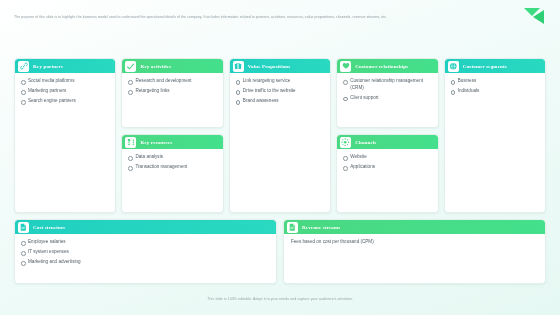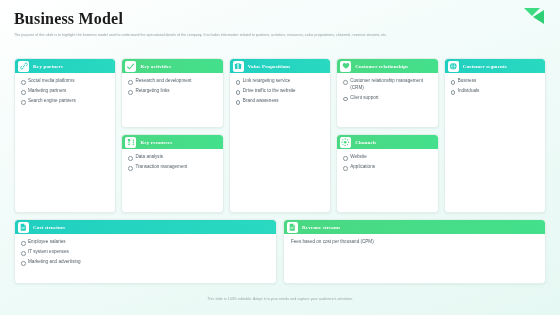--- a/index.html
+++ b/index.html
@@ -115,21 +115,20 @@
     font-size: 3.6px; color: #9aa4a9;
     letter-spacing: .05px;
   }
 </style>
 </head>
 <body>
 
 <div id="slide">
 
   <div id="header">
-    <div id="page-title">Business Model</div>
     <div id="subtitle">The purpose of this slide is to highlight the business model used to understand the operational details of the company. It includes information related to partners, activities, resources, value propositions, channels, revenue streams, etc.</div>
   </div>
 
   <div id="logo">
     <svg viewBox="0 0 34 22" width="34" height="22" aria-hidden="true">
       <path d="M6 2 L22 2 L14 10 Z" fill="#3ddc84"></path>
       <path d="M15 11 L26 4 L26 18 Z" fill="#2fcf76"></path>
     </svg>
   </div>
 

